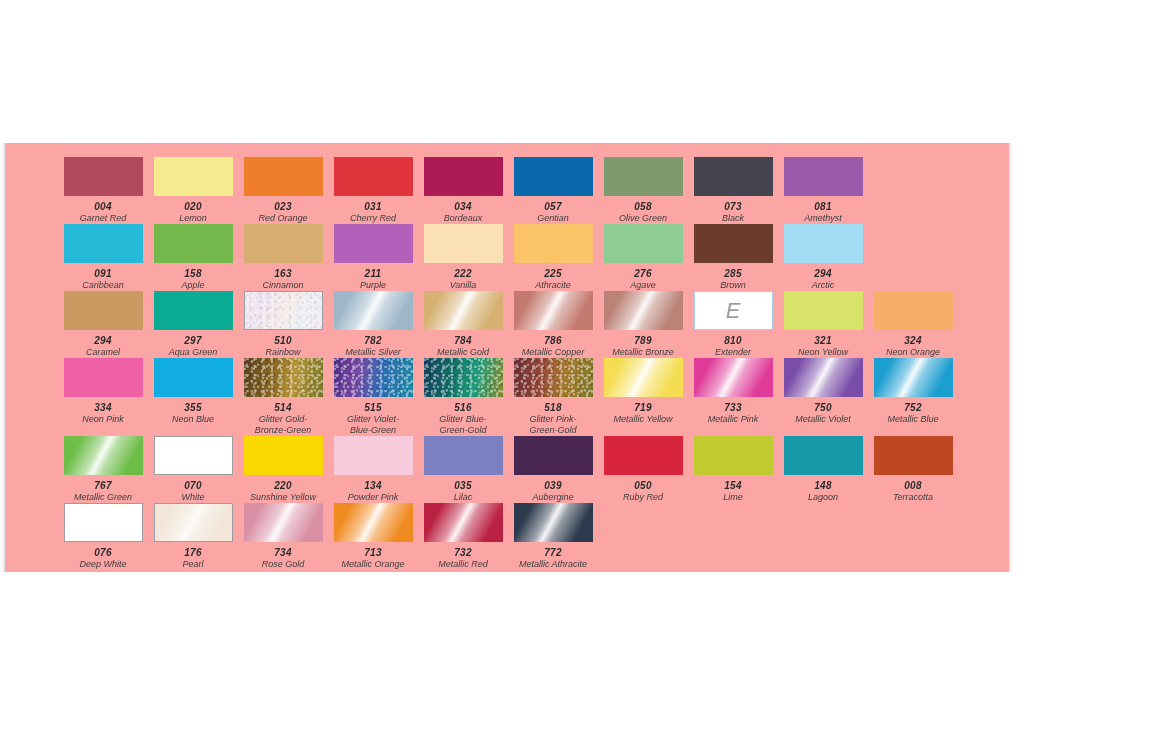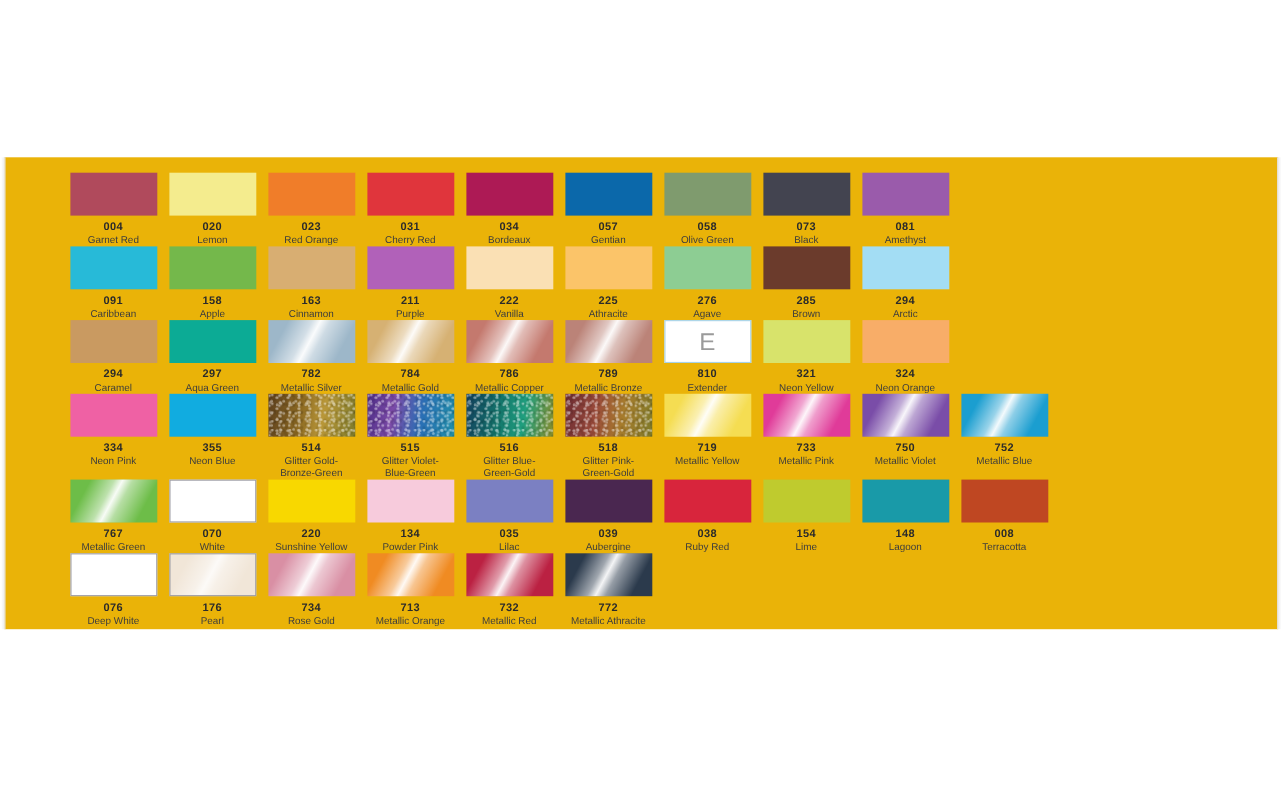--- a/index.html
+++ b/index.html
@@ -14,27 +14,28 @@
     overflow: hidden;
     font-family: "Liberation Sans", sans-serif;
     position: relative;
   }
 
   
   #page-sheet {
     position: absolute;
     left: 4px;
     top: 143px;
-    width: 1158px;
+    width: 1006px;
     height: 429px;
-    background: #eab308;
+    background: #fca5a5;
     border-left: 1px solid #e4e4ea;
     border-right: 1px solid #e4e4ea;
     box-sizing: border-box;
     box-shadow: 0 0 0 0 rgba(0,0,0,0);
+    font-style: italic;
   }
   #page-sheet::before,
   #page-sheet::after {
     content: "";
     position: absolute;
     top: 0;
     bottom: 0;
     width: 3px;
     pointer-events: none;
   }
@@ -250,20 +251,27 @@
           <div class="swatch-chip" style="background: rgb(201, 154, 97);"></div>
           <div class="swatch-code">294</div>
           <div class="swatch-name">Caramel</div>
         </div>
         <div class="swatch-cell">
           <div class="swatch-chip" style="background: rgb(12, 171, 149);"></div>
           <div class="swatch-code">297</div>
           <div class="swatch-name">Aqua Green</div>
         </div>
         <div class="swatch-cell">
+          <div class="swatch-chip bordered" style="background: linear-gradient(115deg, rgb(246, 233, 242) 0%, rgb(239, 230, 244) 25%, rgb(247, 236, 234) 50%, rgb(236, 240, 246) 75%, rgb(246, 234, 240) 100%);">
+            <span class="glitter-speckle" style="opacity: 0.35;"></span>
+          </div>
+          <div class="swatch-code">510</div>
+          <div class="swatch-name">Rainbow</div>
+        </div>
+        <div class="swatch-cell">
           <div class="swatch-chip" style="background: rgb(157, 183, 201);">
             <span class="sheen"></span>
           </div>
           <div class="swatch-code">782</div>
           <div class="swatch-name">Metallic Silver</div>
         </div>
         <div class="swatch-cell">
           <div class="swatch-chip" style="background: rgb(214, 177, 115);">
             <span class="sheen"></span>
           </div>
@@ -402,21 +410,21 @@
           <div class="swatch-code">035</div>
           <div class="swatch-name">Lilac</div>
         </div>
         <div class="swatch-cell">
           <div class="swatch-chip" style="background: rgb(74, 39, 80);"></div>
           <div class="swatch-code">039</div>
           <div class="swatch-name">Aubergine</div>
         </div>
         <div class="swatch-cell">
           <div class="swatch-chip" style="background: rgb(216, 37, 60);"></div>
-          <div class="swatch-code">038</div>
+          <div class="swatch-code">050</div>
           <div class="swatch-name">Ruby Red</div>
         </div>
         <div class="swatch-cell">
           <div class="swatch-chip" style="background: rgb(191, 203, 46);"></div>
           <div class="swatch-code">154</div>
           <div class="swatch-name">Lime</div>
         </div>
         <div class="swatch-cell">
           <div class="swatch-chip" style="background: rgb(25, 154, 168);"></div>
           <div class="swatch-code">148</div>

